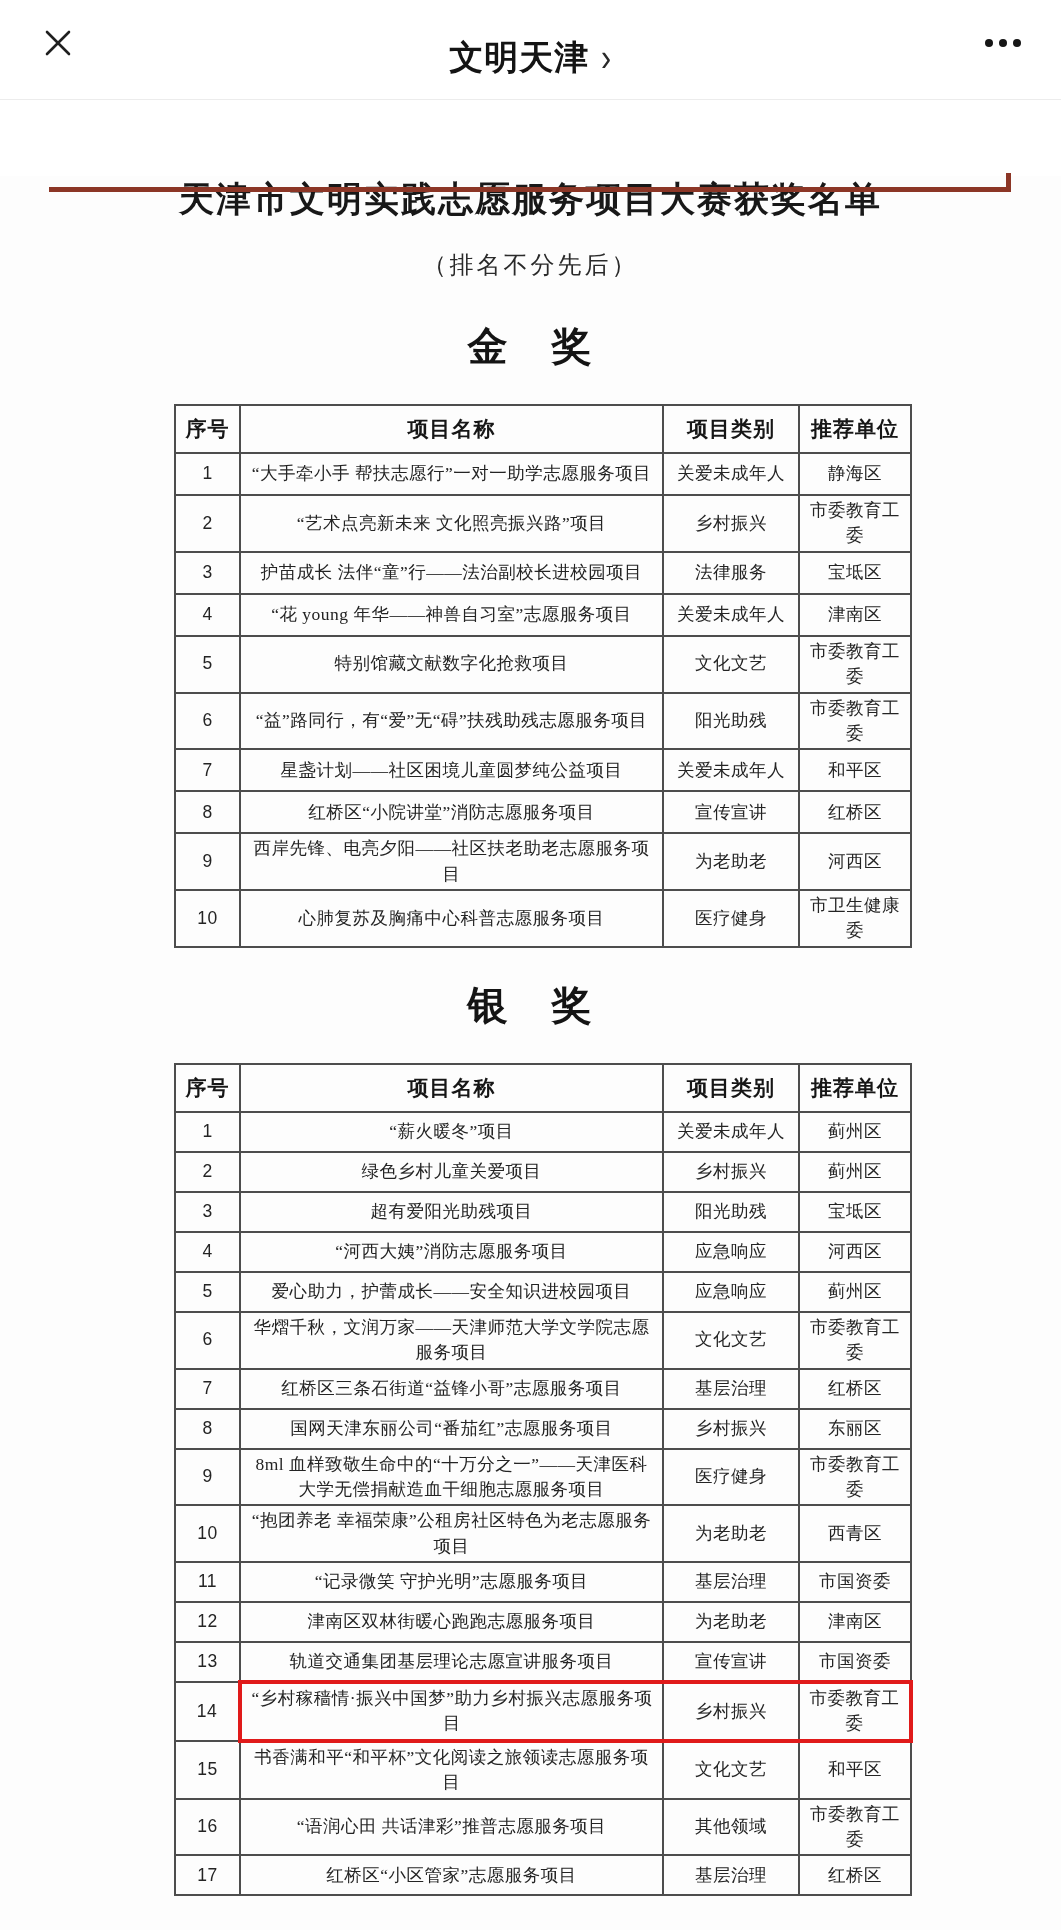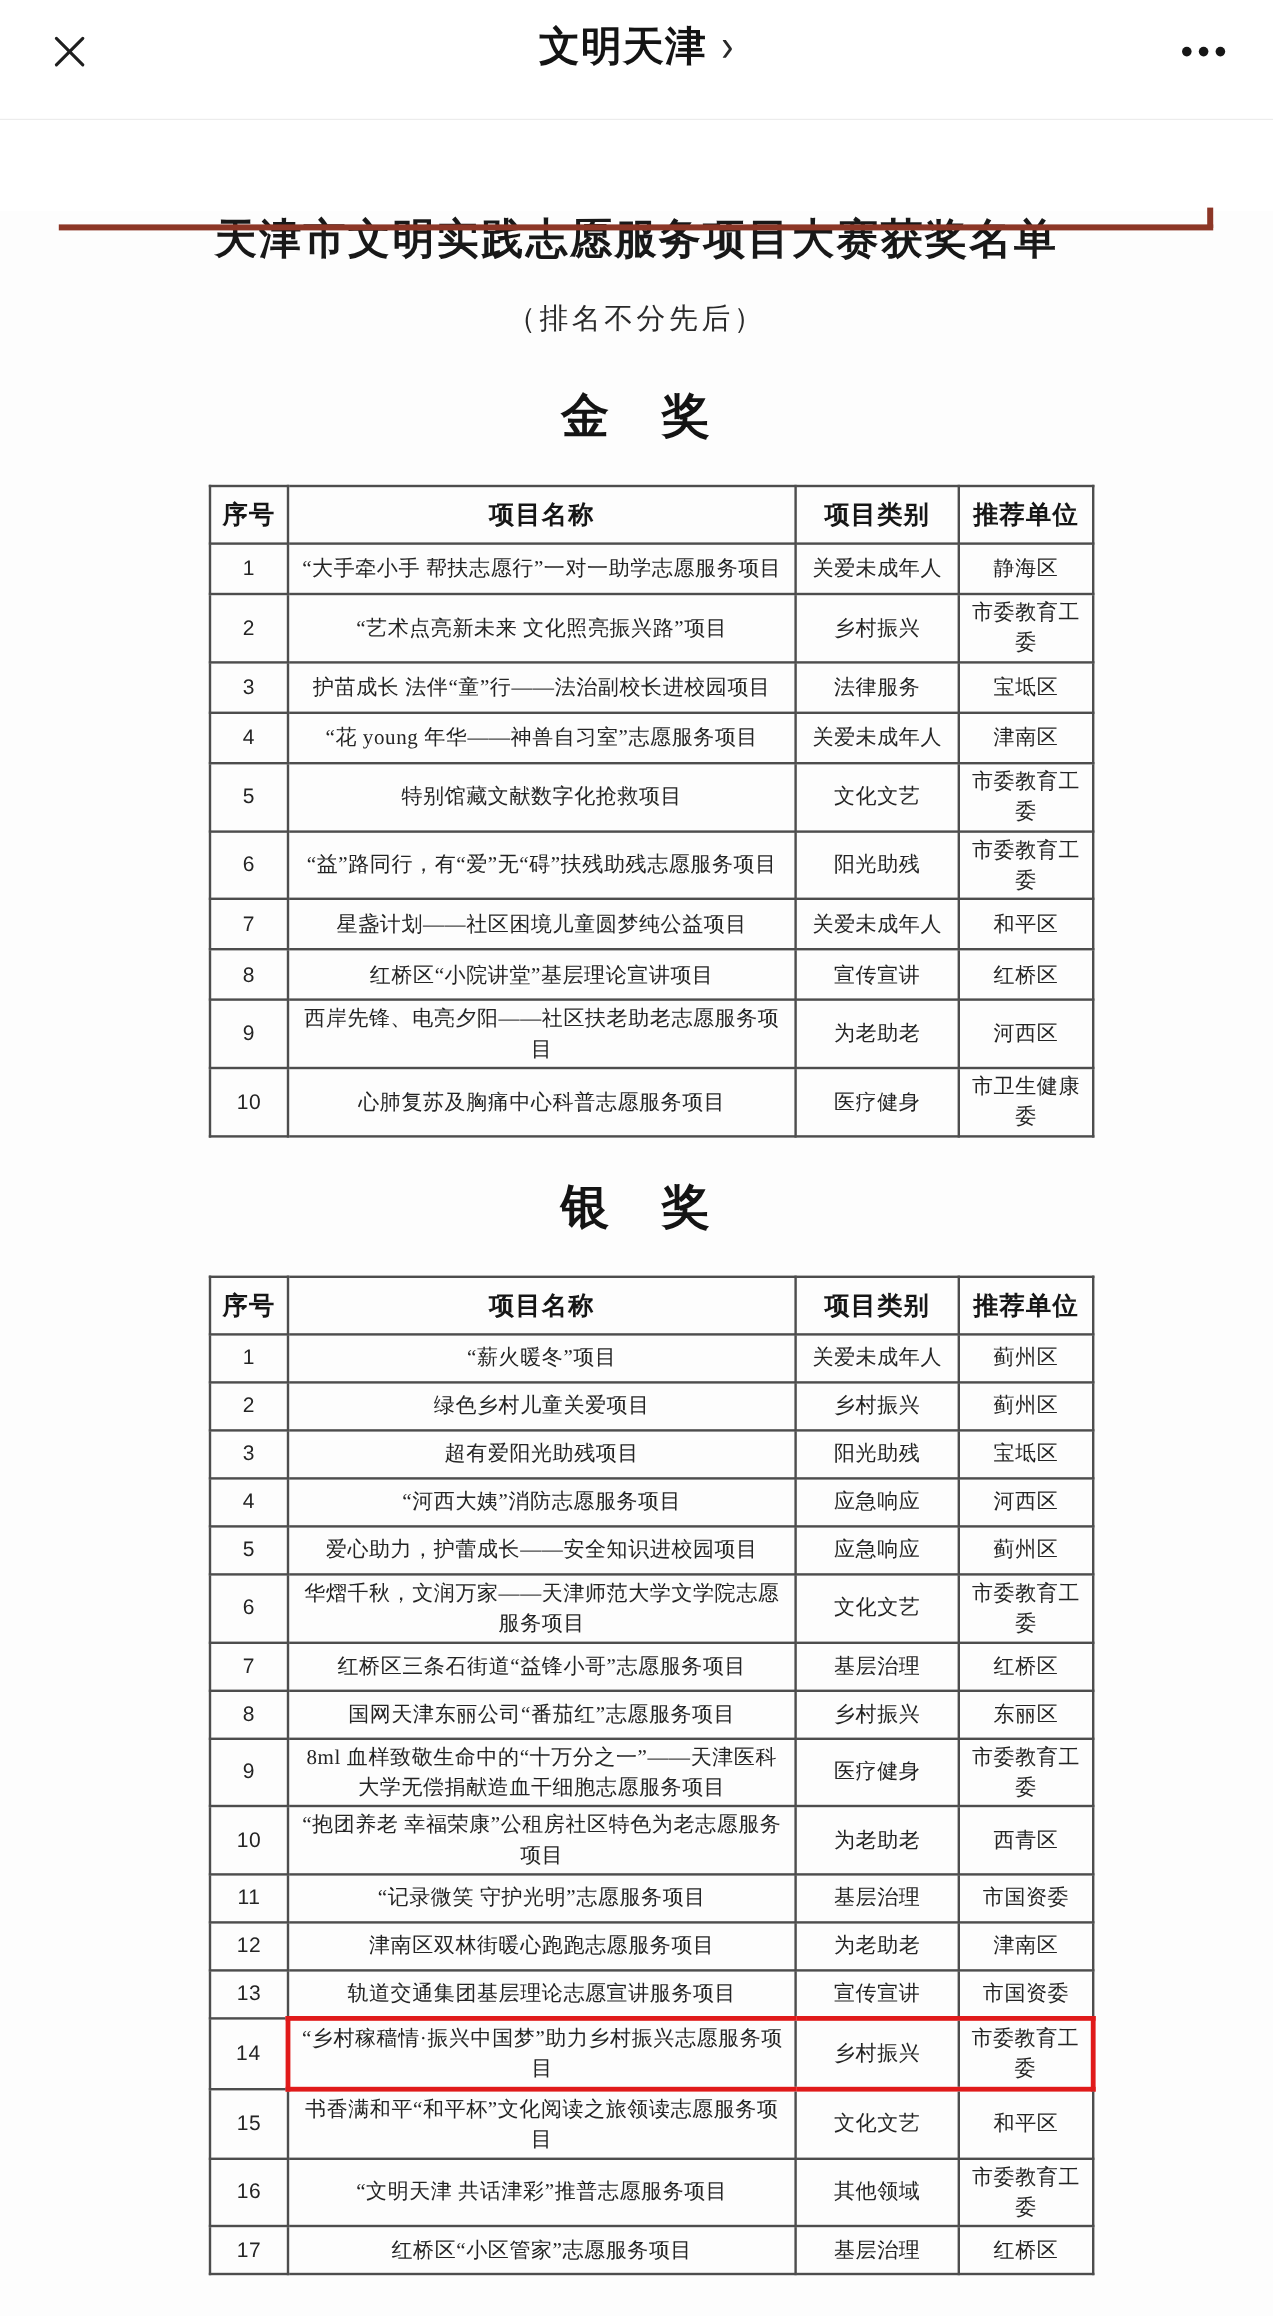--- a/index.html
+++ b/index.html
@@ -27,21 +27,21 @@
     display: flex; align-items: center;
     padding: 0 38px 14px 38px;
   }
   .close-btn {
     width: 40px; height: 40px;
     display: flex; align-items: center; justify-content: center;
     cursor: pointer;
   }
   .title-wrap {
     position: absolute;
-    left: 50%; top: 16px;
+    left: 50%; top: 35px;
     transform: translateX(-50%);
     display: flex; align-items: center;
     cursor: pointer;
   }
   .acct-title {
     font-size: 34px; font-weight: 700; color: #141414;
     letter-spacing: 1px;
     font-family: "Liberation Sans", "DejaVu Sans", sans-serif;
   }
   .chev {
@@ -225,21 +225,21 @@
             <td class="col3">市委教育工委</td>
           </tr>
           <tr>
             <td class="col0">7</td>
             <td class="col1">星盏计划——社区困境儿童圆梦纯公益项目</td>
             <td class="col2">关爱未成年人</td>
             <td class="col3">和平区</td>
           </tr>
           <tr>
             <td class="col0">8</td>
-            <td class="col1">红桥区“小院讲堂”基层理论宣讲项目</td>
+            <td class="col1">红桥区“小院讲堂”消防志愿服务项目</td>
             <td class="col2">宣传宣讲</td>
             <td class="col3">红桥区</td>
           </tr>
           <tr>
             <td class="col0">9</td>
             <td class="col1">西岸先锋、电亮夕阳——社区扶老助老志愿服务项目</td>
             <td class="col2">为老助老</td>
             <td class="col3">河西区</td>
           </tr>
           <tr>
@@ -353,21 +353,21 @@
             <td class="col3">市委教育工委</td>
           </tr>
           <tr>
             <td class="col0">15</td>
             <td class="col1">书香满和平“和平杯”文化阅读之旅领读志愿服务项目</td>
             <td class="col2">文化文艺</td>
             <td class="col3">和平区</td>
           </tr>
           <tr>
             <td class="col0">16</td>
-            <td class="col1">“文明天津 共话津彩”推普志愿服务项目</td>
+            <td class="col1">“语润心田 共话津彩”推普志愿服务项目</td>
             <td class="col2">其他领域</td>
             <td class="col3">市委教育工委</td>
           </tr>
           <tr>
             <td class="col0">17</td>
             <td class="col1">红桥区“小区管家”志愿服务项目</td>
             <td class="col2">基层治理</td>
             <td class="col3">红桥区</td>
           </tr>
         </tbody>

